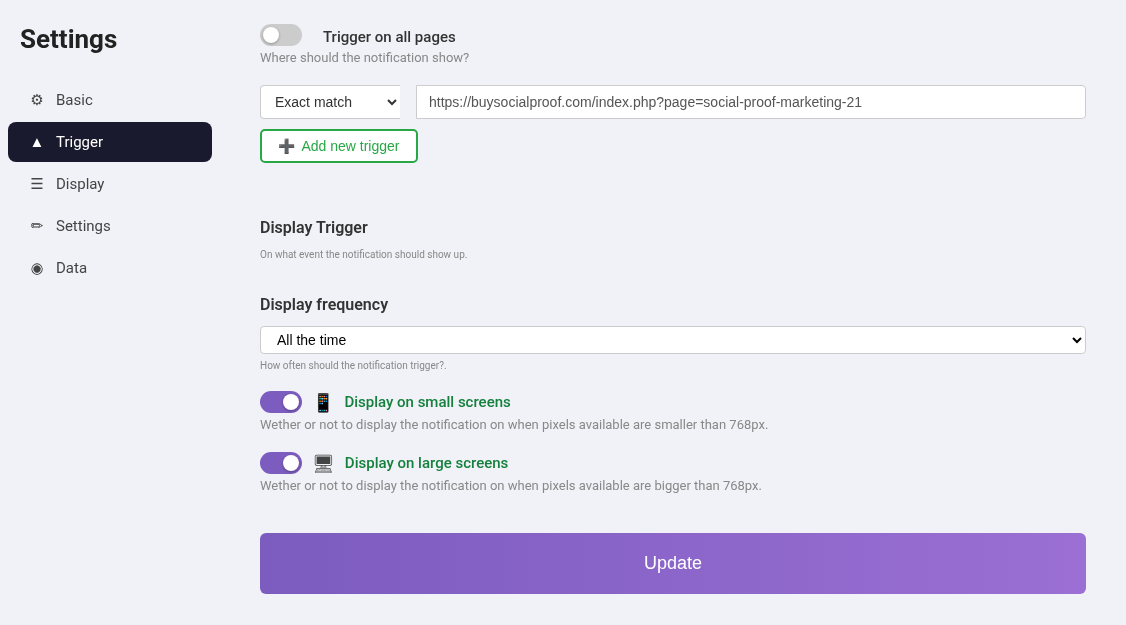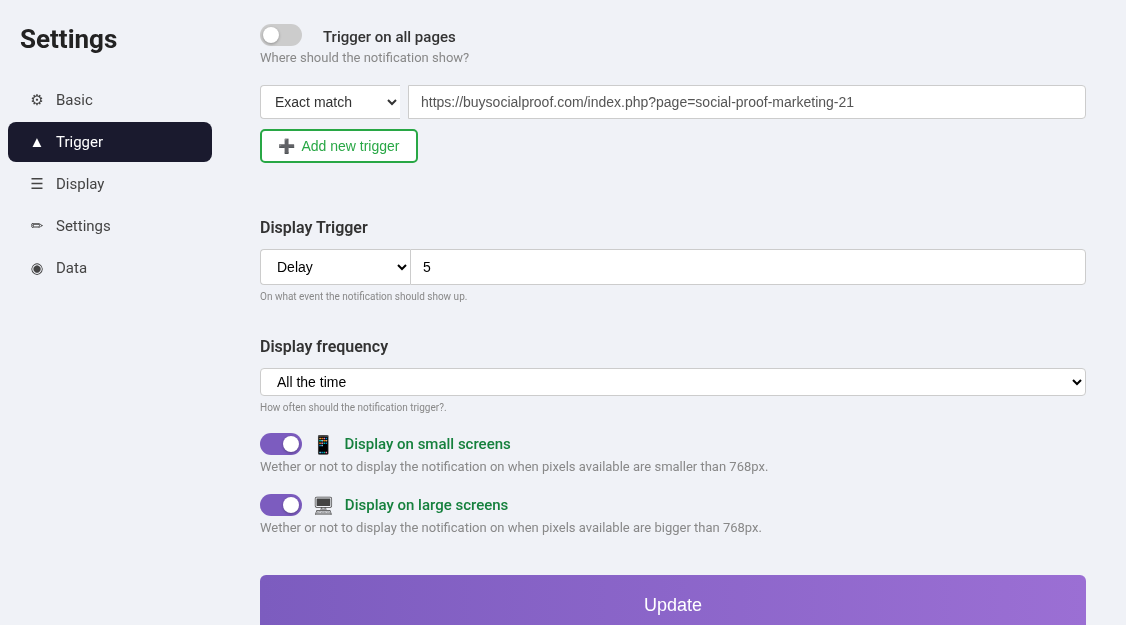--- a/index.html
+++ b/index.html
@@ -99,21 +99,21 @@
       border-radius: 50%;
       background: #fff;
       transition: left 0.2s;
       box-shadow: 0 1px 3px rgba(0,0,0,0.3);
     }
     .toggle-track.off .toggle-thumb { left: 3px; }
     .toggle-track.on .toggle-thumb { left: 23px; }
 
     .url-row {
       display: flex;
-      gap: 8px;
+      gap: 16px;
       margin-top: 10px;
       margin-bottom: 10px;
     }
     .url-select {
       border: 1px solid #ccc;
       border-right: none;
       border-radius: 4px 0 0 4px;
       padding: 7px 10px;
       background: #fff;
       font-size: 14px;
@@ -291,29 +291,20 @@
 
     
     <button class="add-trigger-btn">
       <span>➕</span>
       <span>Add new trigger</span>
     </button>
 
     
     <div class="section-block">
       <div class="section-heading">Display Trigger</div>
-      <div class="delay-row">
-        <select class="delay-select">
-          <option>Delay</option>
-          <option>Scroll</option>
-          <option>Exit Intent</option>
-          <option>On Click</option>
-        </select>
-        <input class="delay-input" type="text" value="5" style="">
-      </div>
       <div class="hint-text">On what event the notification should show up.</div>
     </div>
 
     
     <div class="section-block">
       <div class="section-heading">Display frequency</div>
       <select class="frequency-select">
         <option>All the time</option>
         <option>Once per session</option>
         <option>Once per day</option>

